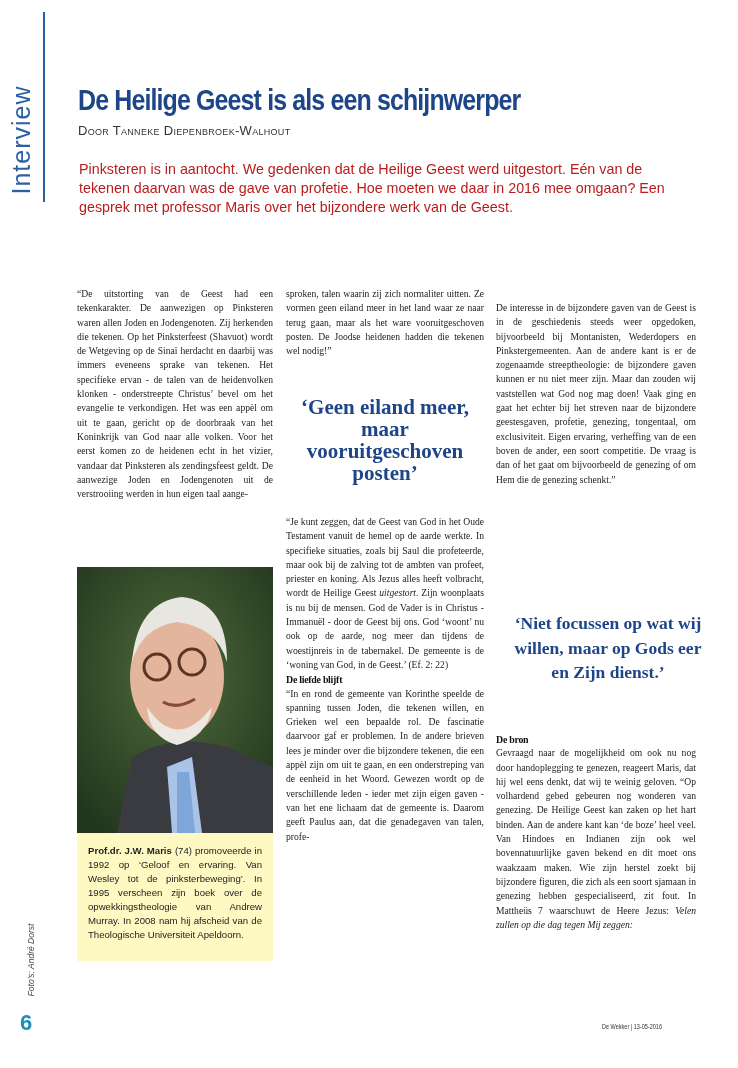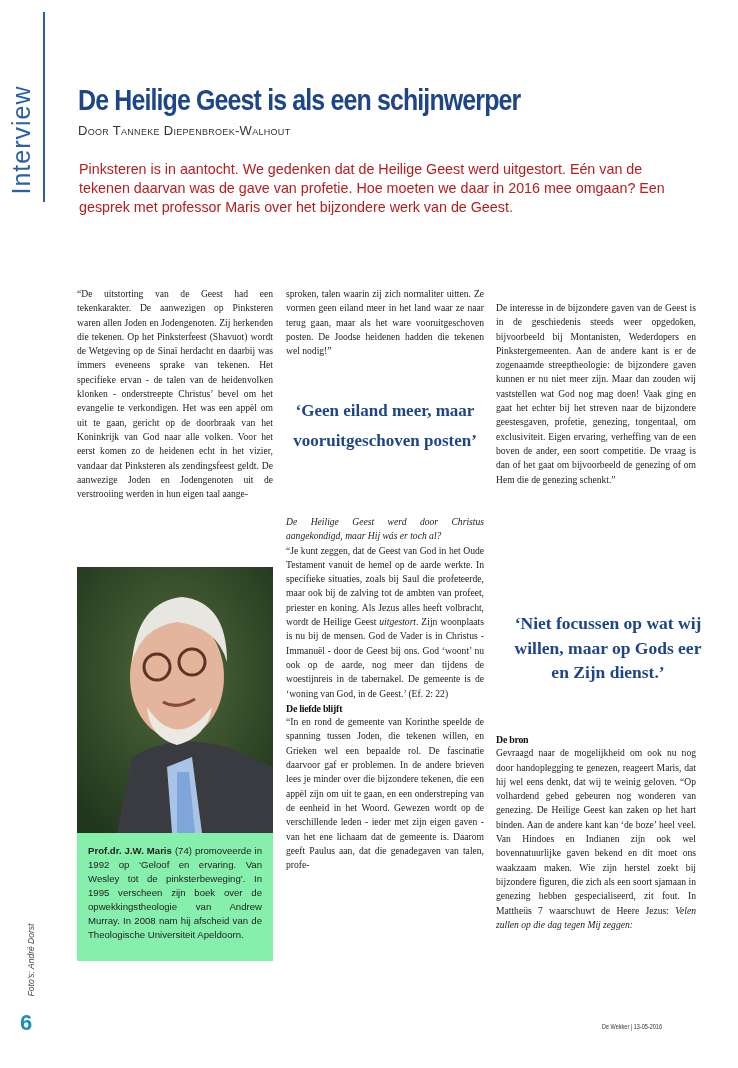--- a/index.html
+++ b/index.html
@@ -16,26 +16,26 @@
             font-variant:small-caps; letter-spacing:0.3px; }
   .intro { left:79px; top:160px; width:590px; font-family:"Liberation Sans", sans-serif; font-size:14.3px;
            line-height:19px; color:#b91c1c; }
   .col { font-family:Liberation Serif, serif; font-size:9.6px; line-height:14.3px; color:#222;
          text-align:justify; }
   .col p { margin:0; }
   .col1 { left:77px; top:287px; width:196px; }
   .col2 { left:286px; top:287px; width:198px; }
   .col3 { left:496px; top:287px; width:200px; }
   .pull { font-family:"Liberation Serif", serif; font-weight:bold; color:#1d4588; text-align:center;
-          font-size:17px; line-height:30px; }
+          font-size:21px; line-height:22px; }
   .pull1 { left:286px; top:396px; width:198px; }
   .pull2 { left:508px; top:611px; width:200px; font-size:17.5px; line-height:24.5px; }
   .h { font-weight:bold; font-size:11px; letter-spacing:-0.3px; color:#111; transform:scaleX(0.9); transform-origin:left; display:block; }
   .photo { left:77px; top:567px; width:196px; height:266px; overflow:hidden; background:#2f4a2a; }
-  .caption { left:77px; top:833px; width:196px; height:128px; background:#86efac; box-sizing:border-box;
+  .caption { left:77px; top:833px; width:196px; height:128px; background:#fef9c3; box-sizing:border-box;
              padding:11px 11px 0 11px; font-family:"Liberation Sans", sans-serif; font-size:9.6px; line-height:14px;
              text-align:justify; color:#222; }
   .credit { left:16px; top:920px; width:30px; height:80px; }
   .credit span { position:absolute; left:50%; top:50%; transform:translate(-50%,-50%) rotate(-90deg);
                  font-family:"Liberation Sans", sans-serif; font-style:italic; font-size:8.5px; color:#444; white-space:nowrap; }
   .pagenum { left:20px; top:1010px; font-family:"Liberation Sans", sans-serif; font-weight:bold; font-size:22px; color:#1a8fb8; }
   .footer { left:602px; top:1023px; font-family:"Liberation Sans", sans-serif; font-size:6.5px; color:#333; transform:scaleX(0.85); transform-origin:left; white-space:nowrap; }
 </style>
 </head>
 <body>
@@ -80,21 +80,20 @@
 
 <div class="abs credit">
     <span>Foto’s: André Dorst</span>
   </div>
 
 <div class="abs col col2">
   <p>sproken, talen waarin zij zich normaliter uitten. Ze vormen geen eiland meer in het land waar ze naar terug gaan, maar als het ware vooruitgeschoven posten. De Joodse heidenen hadden die tekenen wel nodig!”</p>
 </div>
 <div class="abs pull pull1">‘Geen eiland meer, maar vooruitgeschoven posten’</div>
 <div class="abs col col2" style="top:515px;">
-  <p><i>De Heilige Geest werd door Christus aangekondigd, maar Hij wás er toch al?</i></p>
   <p><span>“Je kunt zeggen, dat de Geest van God in het Oude Testament vanuit de hemel op de aarde werkte. In specifieke situaties, zoals bij Saul die profeteerde, maar ook bij de zalving tot de ambten van profeet, priester en koning. Als Jezus alles heeft volbracht, wordt de Heilige Geest </span><i>uitgestort</i><span>. Zijn woonplaats is nu bij de mensen. God de Vader is in Christus - Immanuël - door de Geest bij ons. God ‘woont’ nu ook op de aarde, nog meer dan tijdens de woestijnreis in de tabernakel. De gemeente is de ‘woning van God, in de Geest.’ (Ef. 2: 22)</span></p>
   <p style="">
       <span class="h">De liefde blijft</span>
     </p>
   <p>“In en rond de gemeente van Korinthe speelde de spanning tussen Joden, die tekenen willen, en Grieken wel een bepaalde rol. De fascinatie daarvoor gaf er problemen. In de andere brieven lees je minder over die bijzondere tekenen, die een appèl zijn om uit te gaan, en een onderstreping van de eenheid in het Woord. Gewezen wordt op de verschillende leden - ieder met zijn eigen gaven - van het ene lichaam dat de gemeente is. Daarom geeft Paulus aan, dat die genadegaven van talen, profe-</p>
 </div>
 
 <div class="abs col col3">
   <p style="margin-top:14px;">De interesse in de bijzondere gaven van de Geest is in de geschiedenis steeds weer opgedoken, bijvoorbeeld bij Montanisten, Wederdopers en Pinkstergemeenten. Aan de andere kant is er de zogenaamde streeptheologie: de bijzondere gaven kunnen er nu niet meer zijn. Maar dan zouden wij vaststellen wat God nog mag doen! Vaak ging en gaat het echter bij het streven naar de bijzondere geestesgaven, profetie, genezing, tongentaal, om exclusiviteit. Eigen ervaring, verheffing van de een boven de ander, een soort competitie. De vraag is dan of het gaat om bijvoorbeeld de genezing of om Hem die de genezing schenkt.”</p>
 </div>

